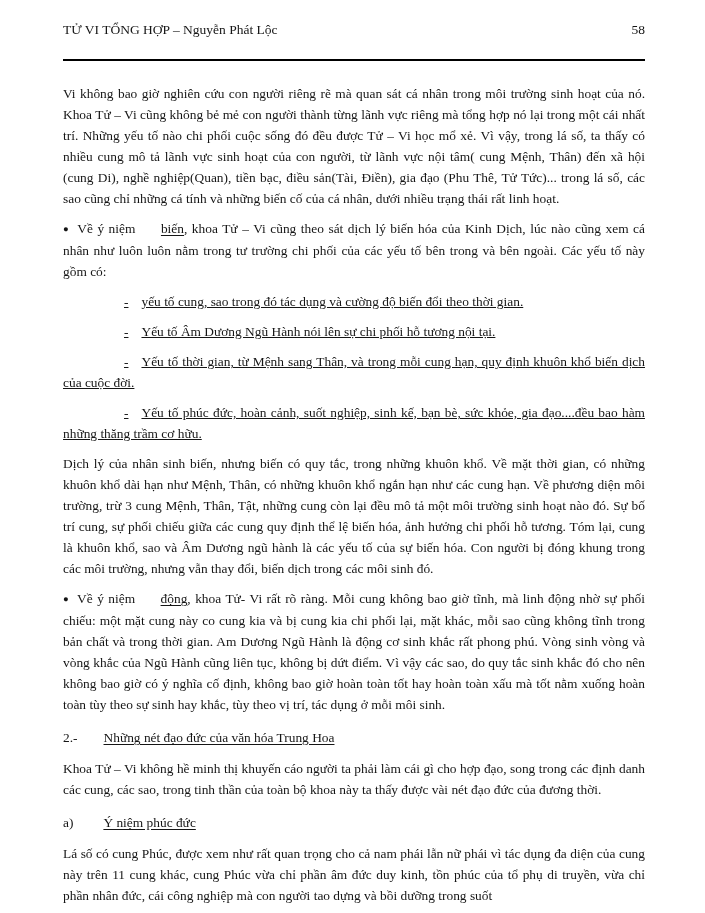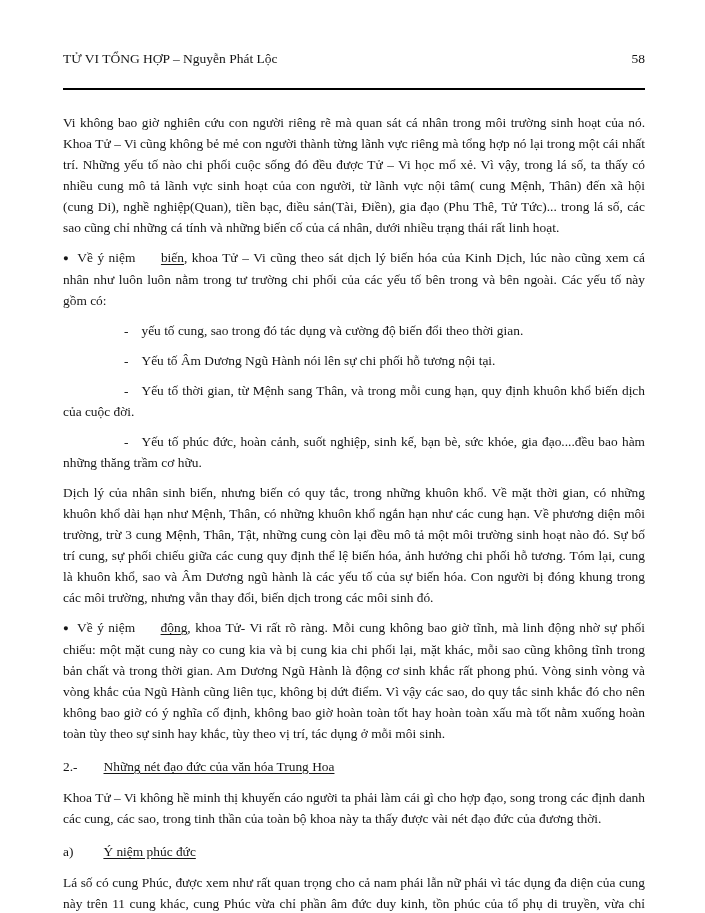--- a/index.html
+++ b/index.html
@@ -11,21 +11,21 @@
     width: 705px;
     height: 913px;
     overflow: hidden;
     color: #151515;
     font-family: "Liberation Serif", "DejaVu Serif", serif;
   }
   .page {
     box-sizing: border-box;
     width: 705px;
     height: 913px;
-    padding: 50px 60px 20px 63px;
+    padding: 21px 60px 20px 63px;
   }
   .header-row {
     display: flex;
     justify-content: space-between;
     align-items: baseline;
     font-size: 13.5px;
     line-height: 17px;
   }
   .rule {
     border: none;
@@ -49,20 +49,21 @@
     vertical-align: 1px;
   }
   .u {
     text-decoration: underline;
     text-underline-offset: 2px;
     margin-left: 21px;
   }
   .list-item {
     margin: 0 0 9px 0;
     text-indent: 61px;
+    text-decoration: underline;
   }
   .dash {
     margin-right: 13px;
   }
   .heading {
     margin: 12px 0 10px 0;
     text-align: left;
   }
   .heading .prefix-num {
     margin-right: 5px;

